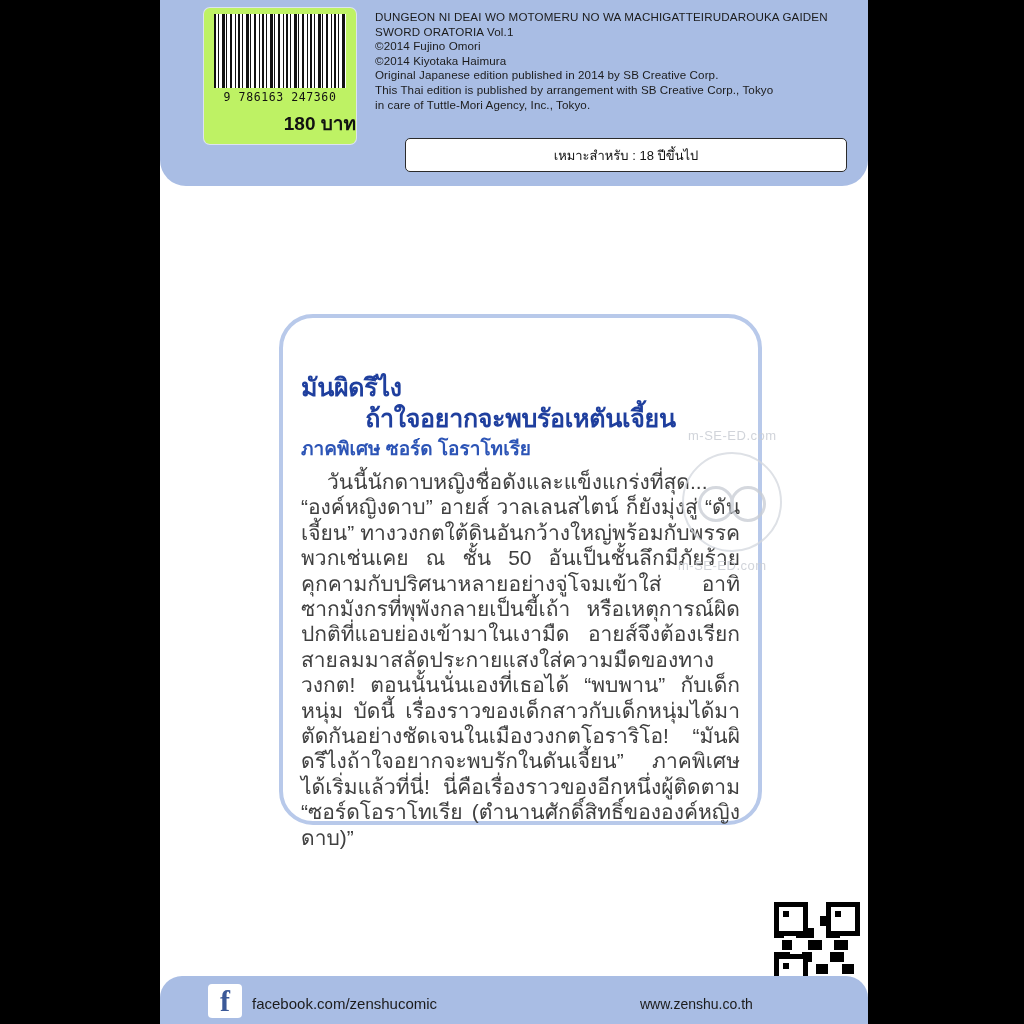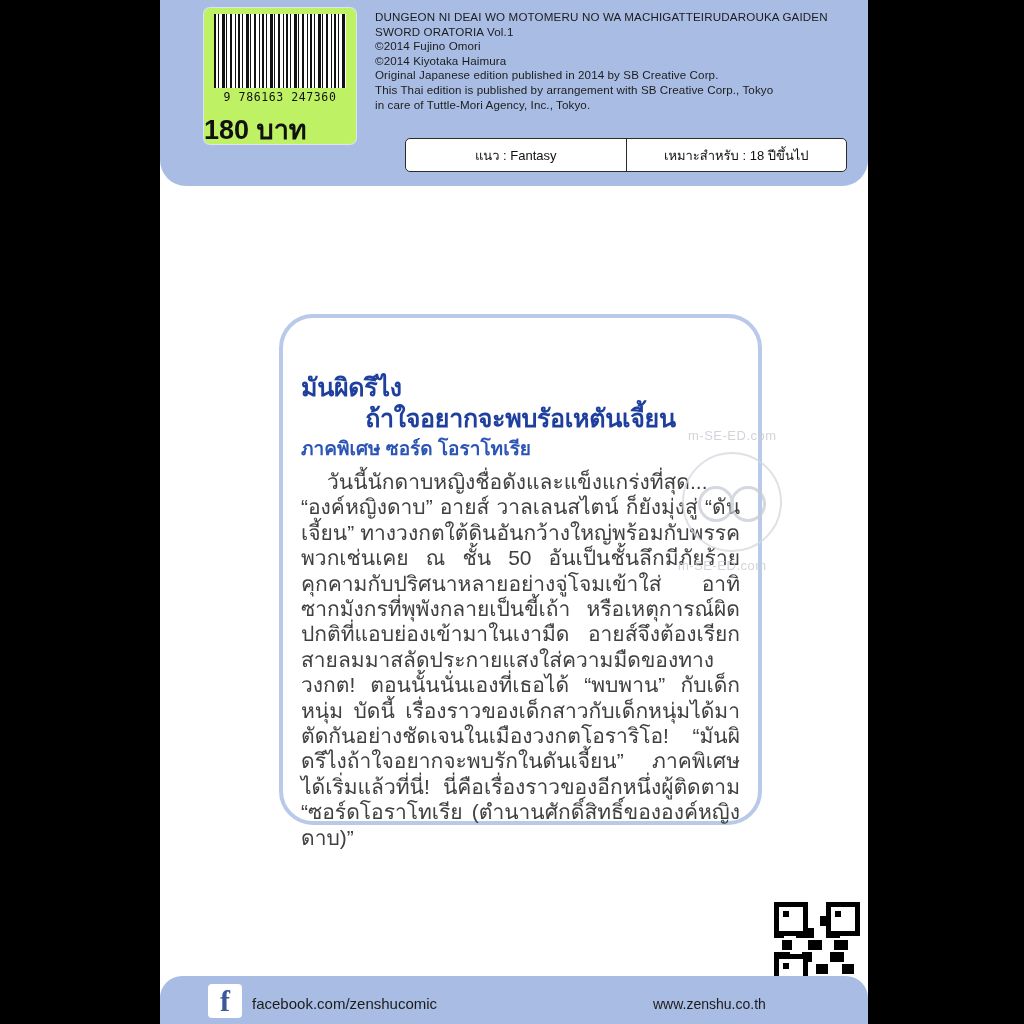--- a/index.html
+++ b/index.html
@@ -103,24 +103,24 @@
     font-family: "DejaVu Sans Mono", monospace;
     font-size: 11.5px;
     letter-spacing: 0.6px;
     color: #111;
   }
   .barcode-price {
     position: absolute;
     left: 0;
     top: 100px;
     width: 152px;
-    text-align: left;
-    font-family: "Liberation Sans", sans-serif;
-    font-weight: bold;
-    font-size: 27px;
+    text-align: right;
+    font-family: "Liberation Sans", sans-serif;
+    font-weight: bold;
+    font-size: 19px;
     color: #111;
   }
 
   
   .copyright {
     position: absolute;
     left: 215px;
     top: 10px;
     width: 470px;
     color: #1b1b1b;
@@ -313,21 +313,20 @@
     font-family: "Liberation Sans", sans-serif;
     font-size: 15px;
   }
   .site-text {
     position: absolute;
     left: 480px;
     bottom: 12px;
     color: #1b1b1b;
     font-family: "Liberation Sans", sans-serif;
     font-size: 14px;
-    margin-left: 13px;
   }
 </style>
 </head>
 <body>
 
 <div id="page">
 
   <div class="letterbox left"></div>
   <div class="letterbox right"></div>
 
@@ -345,21 +344,20 @@
       <div class="title-line">DUNGEON NI DEAI WO MOTOMERU NO WA MACHIGATTEIRUDAROUKA GAIDEN</div>
       <div class="title-line">SWORD ORATORIA Vol.1</div>
       <div>©2014 Fujino Omori</div>
       <div>©2014 Kiyotaka Haimura</div>
       <div>Original Japanese edition published in 2014 by SB Creative Corp.</div>
       <div>This Thai edition is published by arrangement with SB Creative Corp., Tokyo</div>
       <div>in care of Tuttle-Mori Agency, Inc., Tokyo.</div>
     </div>
 
     <div class="tagbar">
-      <div class="cell first">แนว : Fantasy</div>
       <div class="cell">เหมาะสำหรับ : 18 ปีขึ้นไป</div>
     </div>
 
     <div class="blurb-frame">
       <div class="blurb-inner">
         <div class="blurb-title1">มันผิดรึไง</div>
         <div class="blurb-title2">ถ้าใจอยากจะพบรัอเหตันเจี้ยน</div>
         <div class="blurb-sub">ภาคพิเศษ ซอร์ด โอราโทเรีย</div>
         <div class="blurb-body">วันนี้นักดาบหญิงชื่อดังและแข็งแกร่งที่สุด... “องค์หญิงดาบ” อายส์ วาลเลนสไตน์ ก็ยังมุ่งสู่ “ดันเจี้ยน” ทางวงกตใต้ดินอันกว้างใหญ่พร้อมกับพรรคพวกเช่นเคย ณ ชั้น 50 อันเป็นชั้นลึกมีภัยร้ายคุกคามกับปริศนาหลายอย่างจู่โจมเข้าใส่ อาทิ ซากมังกรที่พุพังกลายเป็นขี้เถ้า หรือเหตุการณ์ผิดปกติที่แอบย่องเข้ามาในเงามืด อายส์จึงต้องเรียกสายลมมาสลัดประกายแสงใส่ความมืดของทางวงกต! ตอนนั้นนั่นเองที่เธอได้ “พบพาน” กับเด็กหนุ่ม บัดนี้ เรื่องราวของเด็กสาวกับเด็กหนุ่มได้มาตัดกันอย่างชัดเจนในเมืองวงกตโอราริโอ! “มันผิดรึไงถ้าใจอยากจะพบรักในดันเจี้ยน” ภาคพิเศษได้เริ่มแล้วที่นี่! นี่คือเรื่องราวของอีกหนึ่งผู้ติดตาม “ซอร์ดโอราโทเรีย (ตำนานศักดิ์สิทธิ์ขององค์หญิงดาบ)”</div>
       </div>

